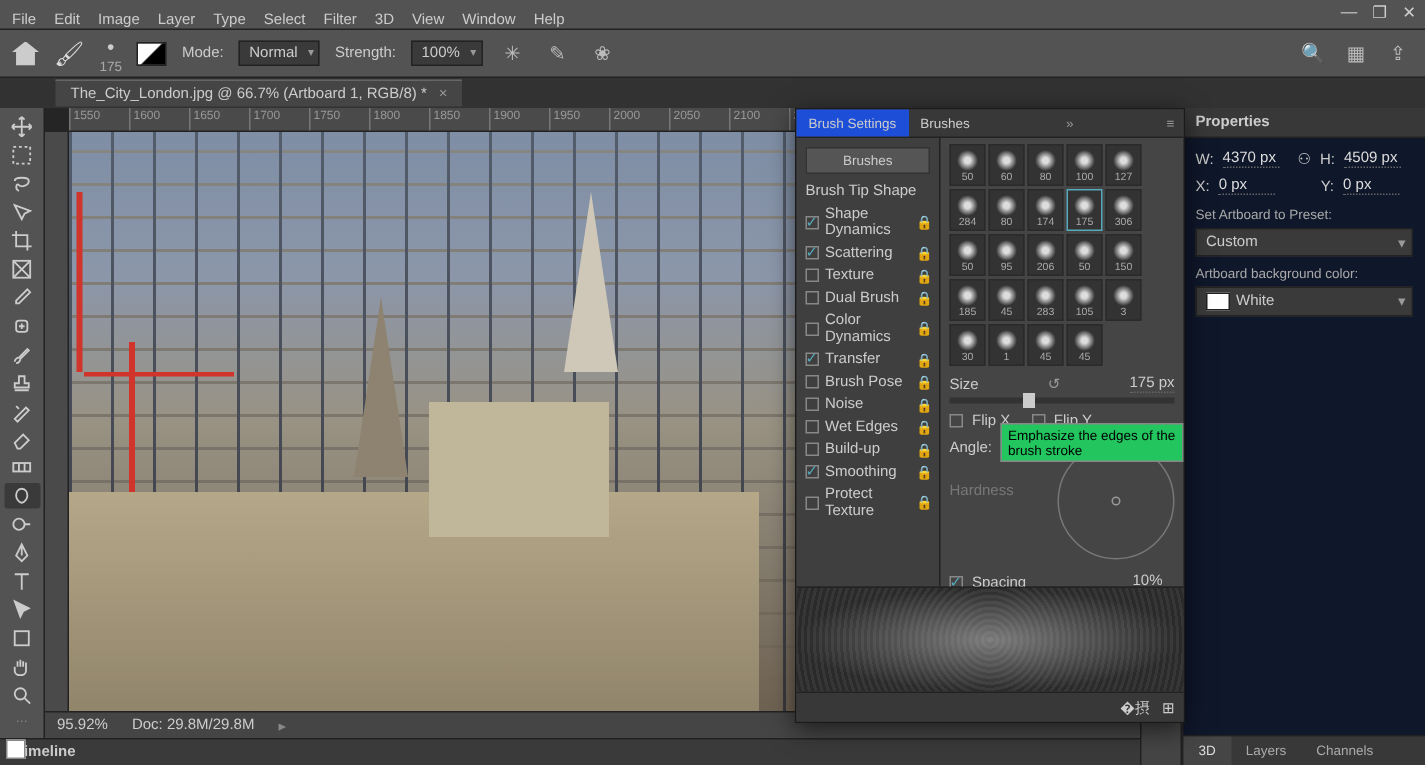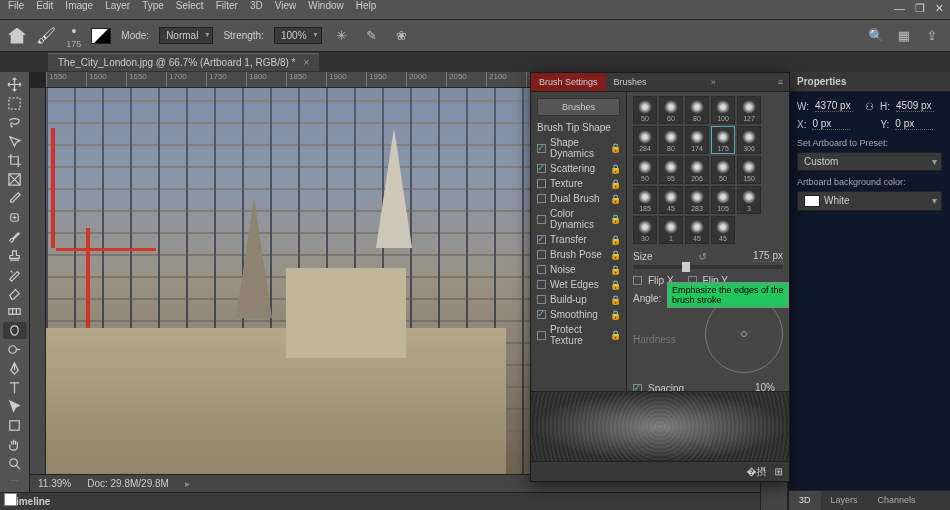--- a/index.html
+++ b/index.html
@@ -1,29 +1,29 @@
 <!DOCTYPE html>
 <html><head>
 <meta charset="utf-8">
 <style>
 *{margin:0;padding:0;box-sizing:border-box;font-family:Tahoma,Arial,sans-serif;font-size:10px;color:#ccc;user-select:none}
 body{background:#323232;width:950px;height:510px;overflow:hidden;position:relative}
-.menubar{height:20px;background:#535353;display:flex;align-items:flex-start;padding:0 8px;gap:12px;border-bottom:1px solid #222}
+.menubar{height:20px;background:#535353;display:flex;align-items:flex-end;padding:0 8px;gap:12px;border-bottom:1px solid #222}
 .menubar span{cursor:default}
 .win-controls{position:absolute;right:6px;top:2px;display:flex;gap:10px;color:#aaa}
 .win-controls span{font-size:11px}
 .optbar{height:32px;background:#535353;display:flex;align-items:center;padding:0 8px;gap:10px;border-bottom:1px solid #222}
 .home-icon{width:18px;height:16px;background:#ccc;clip-path:polygon(50% 0,100% 45%,85% 45%,85% 100%,15% 100%,15% 45%,0 45%)}
 .brush-ic{font-size:16px;color:#ddd}
 .sz-lbl{font-size:9px;color:#aaa}
 .dd{background:#3a3a3a;border:1px solid #222;padding:2px 14px 2px 6px;position:relative}
 .dd::after{content:"▾";position:absolute;right:3px;top:2px;font-size:8px;color:#999}
 .swatch{width:20px;height:16px;background:linear-gradient(135deg,#fff 48%,#000 52%);border:1px solid #222}
 .ic-btn{width:20px;height:20px;display:flex;align-items:center;justify-content:center;color:#bbb;font-size:13px}
-.tabbar{height:20px;background:#323232;display:flex;align-items:center;padding-left:48px}
+.tabbar{height:20px;background:#323232;display:flex;align-items:center;padding-left:37px}
 .doctab{background:#454545;padding:3px 10px;font-size:10px;border-top:1px solid #666;display:flex;gap:8px}
 .doctab .x{color:#999}
 .main{position:relative;height:438px}
 .tools{position:absolute;left:0;top:0;width:30px;height:438px;background:#535353;border-right:1px solid #222;display:flex;flex-direction:column;align-items:center;padding-top:4px;gap:2px}
 .tool{width:24px;height:22px;display:flex;align-items:center;justify-content:center;font-size:13px;color:#ccc;border-radius:2px}
 .tool.sel{background:#3a3a3a}
 .tool svg{width:15px;height:15px;fill:none;stroke:#ccc;stroke-width:1.3}
 .fgbg{position:relative;width:22px;height:22px;margin-top:4px}
 .fgbg .f{position:absolute;width:13px;height:13px;background:#fff;border:1px solid #888;left:0;top:0;z-index:2}
 .fgbg .b{position:absolute;width:13px;height:13px;background:#000;border:1px solid #888;right:0;bottom:0}
@@ -59,21 +59,21 @@
 .props-dd::after{content:"▾";position:absolute;right:4px;color:#999}
 .color-chip{width:16px;height:12px;background:#fff;border:1px solid #222;display:inline-block;vertical-align:middle;margin-right:4px}
 .artb-row{display:flex;align-items:center;gap:6px;padding:6px 0;border-bottom:1px solid #333;margin-bottom:8px}
 .artb-row svg{width:14px;height:14px;stroke:#aaa;fill:none}
 .props-tabs{position:absolute;bottom:0;left:0;right:0;height:20px;background:#383838;display:flex;border-top:1px solid #222}
 .props-tabs span{padding:4px 10px;font-size:9px;color:#aaa}
 .props-tabs span.act{background:#454545;color:#ddd}
 .brush-panel{position:absolute;left:530px;top:72px;width:260px;height:410px;background:#454545;border:1px solid #1a1a1a;box-shadow:0 4px 16px rgba(0,0,0,.6);z-index:50;display:flex;flex-direction:column}
 .bp-tabs{display:flex;background:#383838;border-bottom:1px solid #222}
 .bp-tabs span{padding:4px 8px;font-size:9px}
-.bp-tabs span.act{background:#7f1d1d}
+.bp-tabs span.act{background:#1d4ed8}
 .bp-tabs .expand{margin-left:auto;padding:4px 6px;color:#999}
 .bp-body{flex:1;display:flex;overflow:hidden}
 .bp-left{width:96px;background:#3f3f3f;border-right:1px solid #222;padding:4px 0;display:flex;flex-direction:column}
 .bp-left .btn{background:#555;margin:2px 6px 4px;padding:3px 6px;text-align:center;font-size:9px;border:1px solid #333}
 .bp-row{display:flex;align-items:center;padding:2px 4px 2px 6px;gap:4px;font-size:9px}
 .bp-row.dis{color:#777}
 .bp-row .lock{margin-left:auto;color:#888;font-size:9px}
 .cb{width:9px;height:9px;border:1px solid #888;display:inline-block;position:relative;flex-shrink:0}
 .cb.on::after{content:"✓";position:absolute;left:-1px;top:-3px;font-size:10px;color:#5ab}
 .bp-right{flex:1;padding:4px 6px;position:relative}
@@ -289,21 +289,21 @@
       <div class="crane-arm" style="left:10px;top:160px;width:100px"></div>
       <div class="crane c2"></div>
       <div class="spire s1"></div>
       <div class="spire s2"></div>
       <div class="bld" style="left:0;top:240px;width:460px;height:160px;background:linear-gradient(#b5a889,#8d8168)"></div>
       <div class="bld" style="left:240px;top:180px;width:120px;height:90px;background:#c0b69a"></div>
     </div>
   </div>
 
   <div class="statusbar">
-    <span>11.39%</span>
+    <span>95.92%</span>
     <span>Doc: 29.8M/29.8M</span>
     <span style="color:#888">▸</span>
   </div>
   <div class="timeline">
     <span>Timeline</span>
   </div>
 
   <div class="rt-col">
     <span class="ic">⟆</span>
     <div class="sep"></div>
@@ -539,21 +539,21 @@
         <span class="cb" style="margin-left:8px"></span>
           <span>Flip Y</span>
       </div>
       <div style="display:flex;gap:5px">
         <div style="flex:1">
           <div class="sld-row">
               <span>Angle:</span>
               <span class="val">0°</span>
             </div>
           <div class="tip" style="left:40px;top:190px">Emphasize the edges of the brush stroke</div>
-          <div class="sld-row" style="margin-top:30px">
+          <div class="sld-row" style="margin-top:18px">
               <span style="color:#777">Hardness</span>
             </div>
         </div>
         <div class="circ">
             <div class="cross"></div>
           </div>
       </div>
       <div class="sld-row">
           <span class="cb on"></span>
           <span>Spacing</span>

